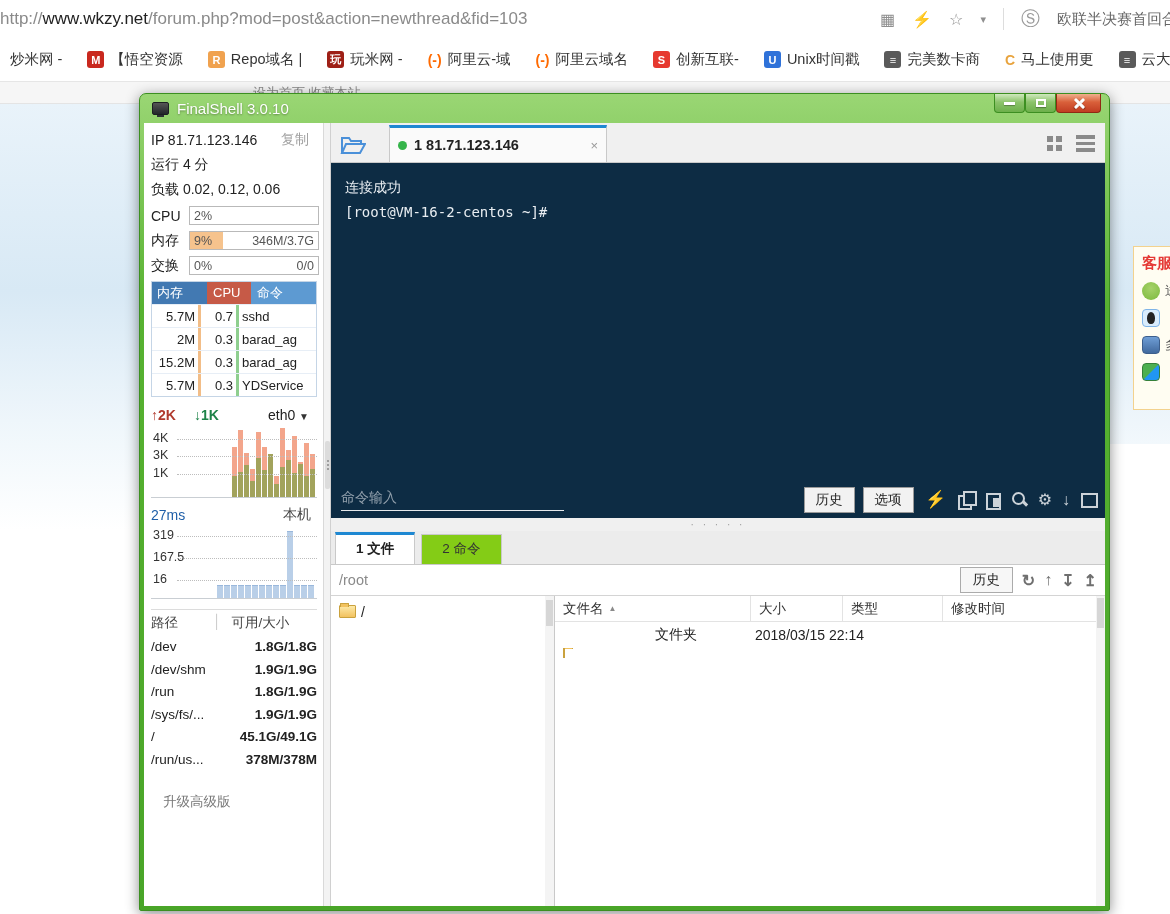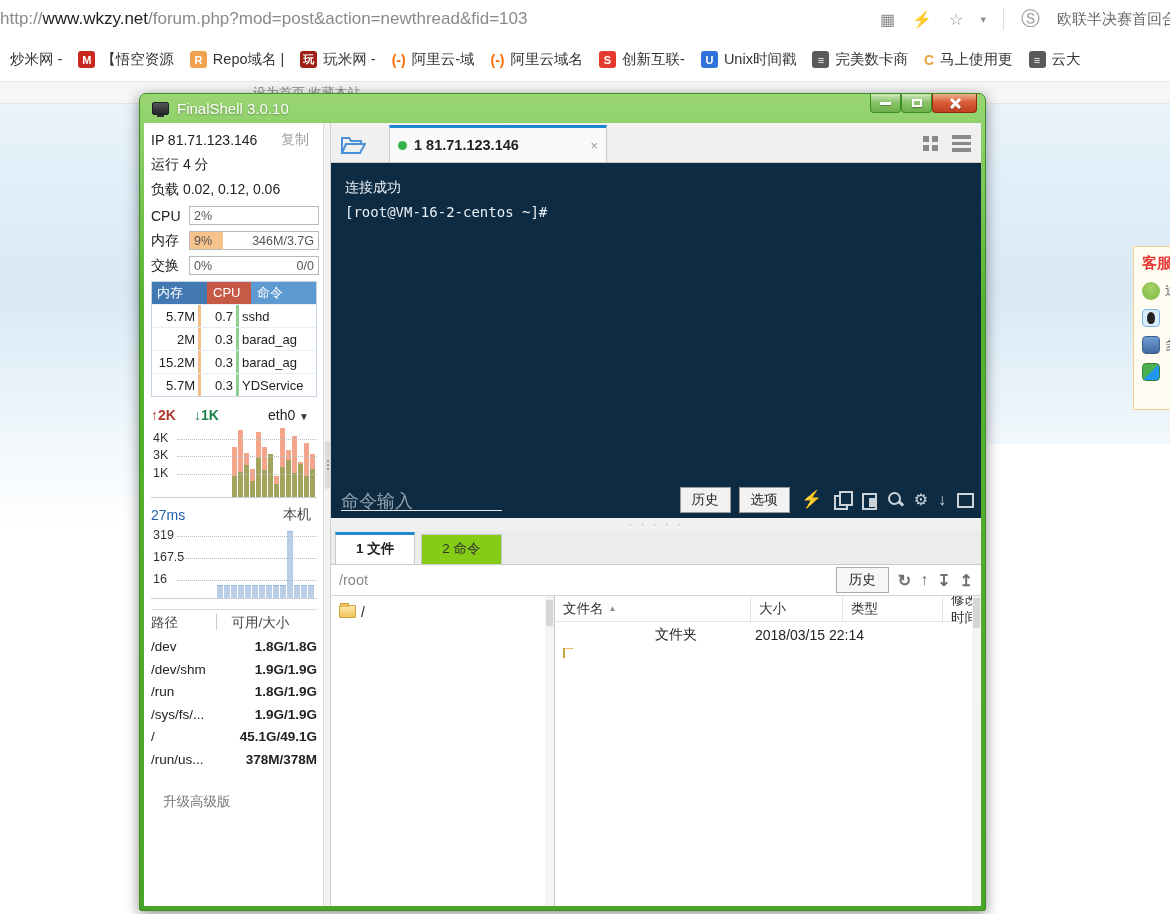--- a/index.html
+++ b/index.html
@@ -10,21 +10,21 @@
   #addr-row { position:absolute; left:0; top:0; width:1170px; height:38px; background:#fff;
     display:flex; align-items:center; }
   #addr-text { font-size:17px; color:#8a8a8a; white-space:nowrap; }
   #addr-text .host { color:#222; }
   #top-icons { position:absolute; left:880px; top:0; height:38px; display:flex; align-items:center;
     gap:17px; color:#8f8f8f; font-size:16px; }
   #top-icons .divider { width:1px; height:22px; background:#ddd; }
   #speeddial-label { color:#666; font-size:15px; white-space:nowrap; }
 
   #bm-row { position:absolute; left:0; top:38px; width:1170px; height:44px; background:#fff;
-    border-bottom:1px solid #e6e6e6; display:flex; align-items:center; gap:16px; padding-left:10px;
+    border-bottom:1px solid #e6e6e6; display:flex; align-items:center; gap:25px; padding-left:10px;
     overflow:hidden; }
   .bm-item { display:flex; align-items:center; gap:6px; font-size:14.5px; color:#333; white-space:nowrap; }
   .bm-ico { width:17px; height:17px; border-radius:3px; color:#fff; font-size:11px; font-weight:bold;
     display:flex; align-items:center; justify-content:center; flex:0 0 auto; }
   .bm-ico.plain { background:none !important; font-size:14px; font-weight:bold; width:auto; }
 
   #page-strip { position:absolute; left:0; top:82px; width:1170px; height:22px; background:#f6f6f6;
     border-bottom:1px solid #e4e4e4; }
   #page-links { position:absolute; left:253px; top:84px; font-size:13px; color:#888; }
 
@@ -40,21 +40,21 @@
   .kefu-row { display:flex; align-items:center; gap:5px; margin-top:9px; font-size:13px; color:#555; }
   .k-ico { width:18px; height:18px; border-radius:4px; flex:0 0 auto; }
   #k-android { background:radial-gradient(circle at 50% 35%, #a6d26a, #7cb93e); border-radius:50%; }
   #k-qq { background:#d9ecfc; border:1px solid #7fb4e8; position:relative; }
   #k-qq::after { content:""; position:absolute; left:4px; top:2px; width:8px; height:12px;
     background:#222; border-radius:50% 50% 45% 45%; }
   #k-pc { background:linear-gradient(#6f9ed6,#41699e); border:1px solid #3c5e8c; }
   #k-cards { background:linear-gradient(135deg,#4caf50 48%, #2196f3 52%); border:1px solid #35803a; }
 
   
-  #fs-window { position:absolute; left:139px; top:93px; width:847px; height:818px;
+  #fs-window { position:absolute; left:139px; top:93px; width:971px; height:818px;
     background:linear-gradient(#9ad674, #57b231 26%, #49a528);
     border:1px solid #3c8f21; border-radius:7px 7px 2px 2px;
     box-shadow:0 3px 14px rgba(0,0,0,.45); padding:0 4px 5px 4px; }
   #fs-titlebar { height:29px; display:flex; align-items:center; gap:8px; padding-left:8px; position:relative; }
   #fs-app-icon { width:17px; height:13px; background:linear-gradient(#555,#23272b); border-radius:2px;
     border:1px solid #1c1f22; position:relative; }
   #fs-app-icon::after { content:""; position:absolute; left:4px; bottom:-3px; width:7px; height:2px; background:#2c3034; }
   #fs-title { color:#fff; font-size:15px; text-shadow:0 1px 2px rgba(0,0,0,.35); }
   #win-btns { position:absolute; right:4px; top:0; display:flex; }
   .wbtn { width:31px; height:19px; border:1px solid #3c8f21; border-top:none;
@@ -137,21 +137,21 @@
   #term-tab .x { color:#999; margin-left:auto; font-size:13px; }
   #tabbar-right { position:absolute; right:10px; top:12px; display:flex; gap:14px; align-items:center; }
   #grid-ico { width:15px; height:15px; display:grid; grid-template-columns:6px 6px; grid-template-rows:6px 6px; gap:3px; }
   #grid-ico i { background:#8a8a8a; }
   #menu-ico { width:19px; display:flex; flex-direction:column; gap:3px; }
   #menu-ico i { height:3.5px; background:#8a8a8a; }
 
   #terminal { flex:1; background:#0d2c44; color:#e9eef2; font-family:"DejaVu Sans Mono", monospace;
     font-size:14px; padding:12px 0 0 14px; line-height:25px; }
   #cmdbar { height:33px; background:#0d2c44; display:flex; align-items:center; padding:0 8px 4px 10px; gap:8px; }
-  #cmd-input { flex:1; max-width:462px; border-bottom:1px solid #e6e9ec; color:#93a1ad; font-size:18px;
+  #cmd-input { flex:1; max-width:462px; border-bottom:1px solid #e6e9ec; color:#93a1ad; font-size:14px;
     height:22px;font-family:Liberation Serif, serif; }
   #cmd-spacer { flex:1; }
   .cmd-btn { background:#f2f2f2; border:1px solid #9a9a9a; color:#222; font-size:13.5px;
     padding:3px 11px; }
   #cmd-icons { display:flex; align-items:center; gap:10px; margin-left:4px; }
   .ci { color:#ccd3d9; font-size:16px; line-height:1; }
   #ico-flash { color:#27d327; font-size:17px; font-weight:bold; }
   .svgico { width:17px; height:17px; position:relative; }
   .ico-copy::before { content:""; position:absolute; left:1px; top:4px; width:10px; height:11px; border:2px solid #ccd3d9; }
   .ico-copy::after { content:""; position:absolute; left:6px; top:0; width:10px; height:11px; border:2px solid #ccd3d9; background:#0d2c44; }

